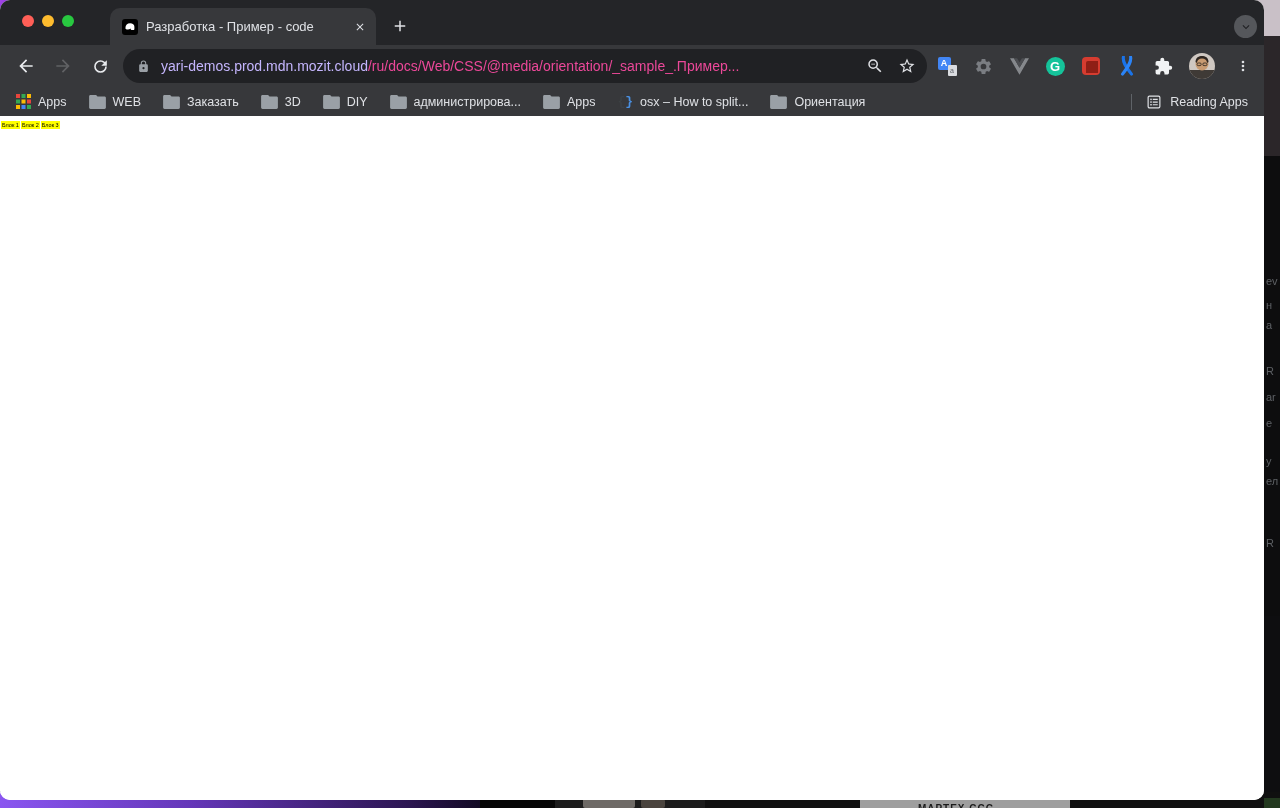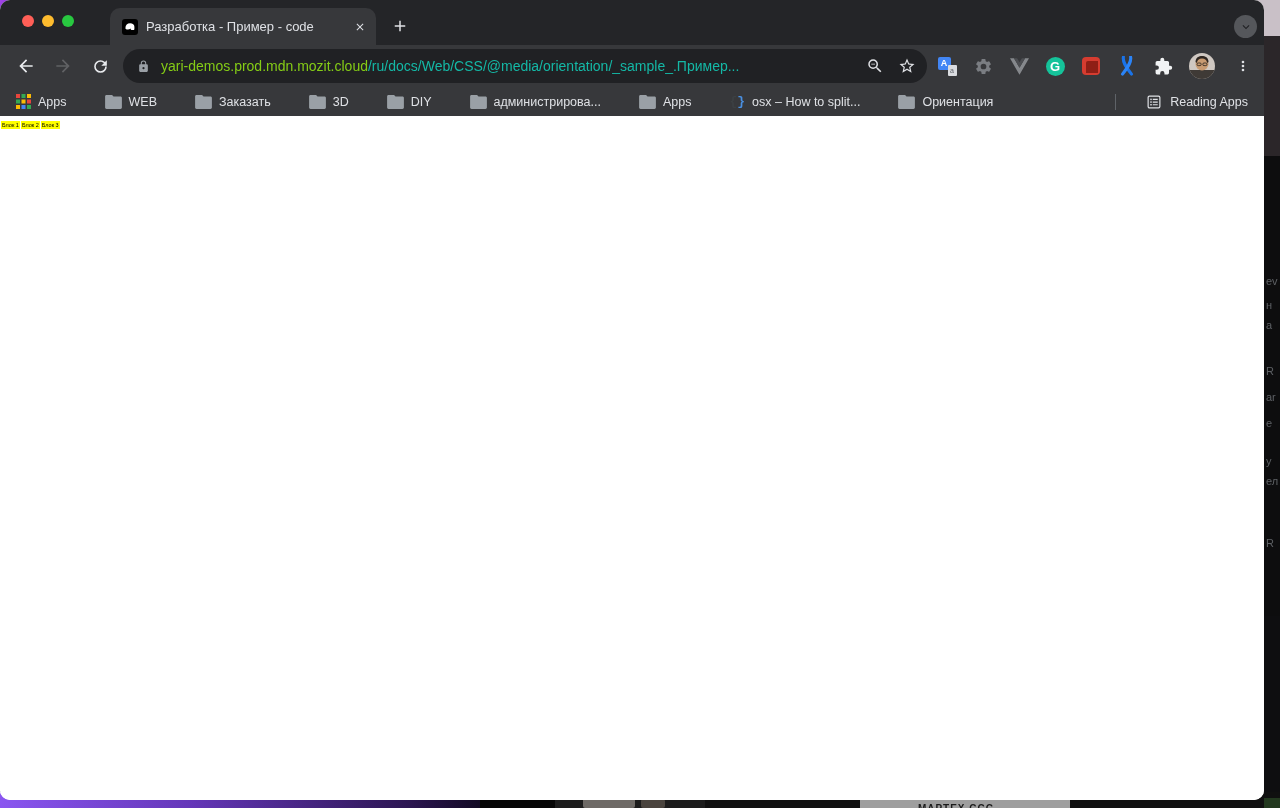--- a/index.html
+++ b/index.html
@@ -51,36 +51,36 @@
   .tab .close{flex:0 0 16px;width:16px;height:16px;color:#dfe1e5;display:flex;align-items:center;justify-content:center;border-radius:50%;}
   .newtab{position:absolute;left:388px;top:14px;width:24px;height:24px;display:flex;align-items:center;justify-content:center;color:#dfe1e5;border-radius:50%;}
   .tabsearch{position:absolute;left:1234px;top:15px;width:23px;height:23px;border-radius:50%;background:#55575b;display:flex;align-items:center;justify-content:center;}
 
   
   .toolbar{height:42px;background:#37383b;display:flex;align-items:center;padding:0 10px 0 12px;box-sizing:border-box;}
   .navbtn{width:28px;height:28px;display:flex;align-items:center;justify-content:center;border-radius:50%;flex:0 0 auto;margin-right:9px;}
   .omnibox{flex:0 0 auto;width:804px;height:34px;background:#202124;border-radius:17px;display:flex;align-items:center;padding:0 10px 0 14px;box-sizing:border-box;margin-right:10px;}
   .omnibox .lock{flex:0 0 14px;margin-right:10px;display:flex;}
   .urltext{flex:1;font-size:14px;white-space:nowrap;overflow:hidden;}
-  .urltext .domain{color:#84cc16;}
-  .urltext .path{color:#14b8a6;}
+  .urltext .domain{color:#c4b5fd;}
+  .urltext .path{color:#ec4899;}
   .obicon{flex:0 0 20px;width:20px;height:20px;display:flex;align-items:center;justify-content:center;margin-left:12px;}
   .extrow{display:flex;align-items:center;gap:16px;flex:1;justify-content:space-between;}
   .ext{width:20px;height:20px;display:flex;align-items:center;justify-content:center;position:relative;}
   .g-circle{width:19px;height:19px;border-radius:50%;background:#15c39a;color:#fff;font-size:13px;font-weight:bold;display:flex;align-items:center;justify-content:center;}
   .red-sq{width:18px;height:18px;border-radius:4px;background:#d63c30;position:relative;overflow:hidden;}
   .red-sq::after{content:"";position:absolute;left:4px;top:4px;width:12px;height:12px;background:#8f1f16;border-radius:2px 0 0 0;}
   .tr-icon{width:19px;height:19px;position:relative;}
   .tr-icon .blue{position:absolute;left:0;top:0;width:13px;height:13px;background:#4286f5;border-radius:2px;color:#fff;font-size:9px;font-weight:bold;display:flex;align-items:center;justify-content:center;}
   .tr-icon .page{position:absolute;right:0;bottom:0;width:9px;height:11px;background:#dadce0;border-radius:1px;color:#5f6368;font-size:7px;display:flex;align-items:center;justify-content:center;}
   .avatar-wrap{width:26px;height:26px;border-radius:50%;overflow:hidden;flex:0 0 26px;}
   .menu3{width:24px;height:24px;display:flex;align-items:center;justify-content:center;}
 
   
-  .bookmarks{height:29px;background:#37383b;display:flex;align-items:center;padding:0 14px 0 16px;box-sizing:border-box;gap:16px;}
+  .bookmarks{height:29px;background:#37383b;display:flex;align-items:center;padding:0 14px 0 16px;box-sizing:border-box;gap:0;}
   .bm{display:flex;align-items:center;gap:7px;color:#dfe1e5;font-size:12.5px;margin-right:22px;white-space:nowrap;}
   .bm svg{flex:0 0 auto;}
   .bm .brace{font-family:"Liberation Mono",monospace;font-weight:bold;font-size:13px;}
   .bm .brace .l{color:#3c4043;}
   .bm .brace .r{color:#4a90e2;}
   .bm-spacer{flex:1;}
   .bm-sep{width:1px;height:16px;background:#5f6368;margin-right:14px;}
   .readinglist{display:flex;align-items:center;gap:8px;color:#dfe1e5;font-size:12.5px;margin-right:2px;white-space:nowrap;}
 
   

